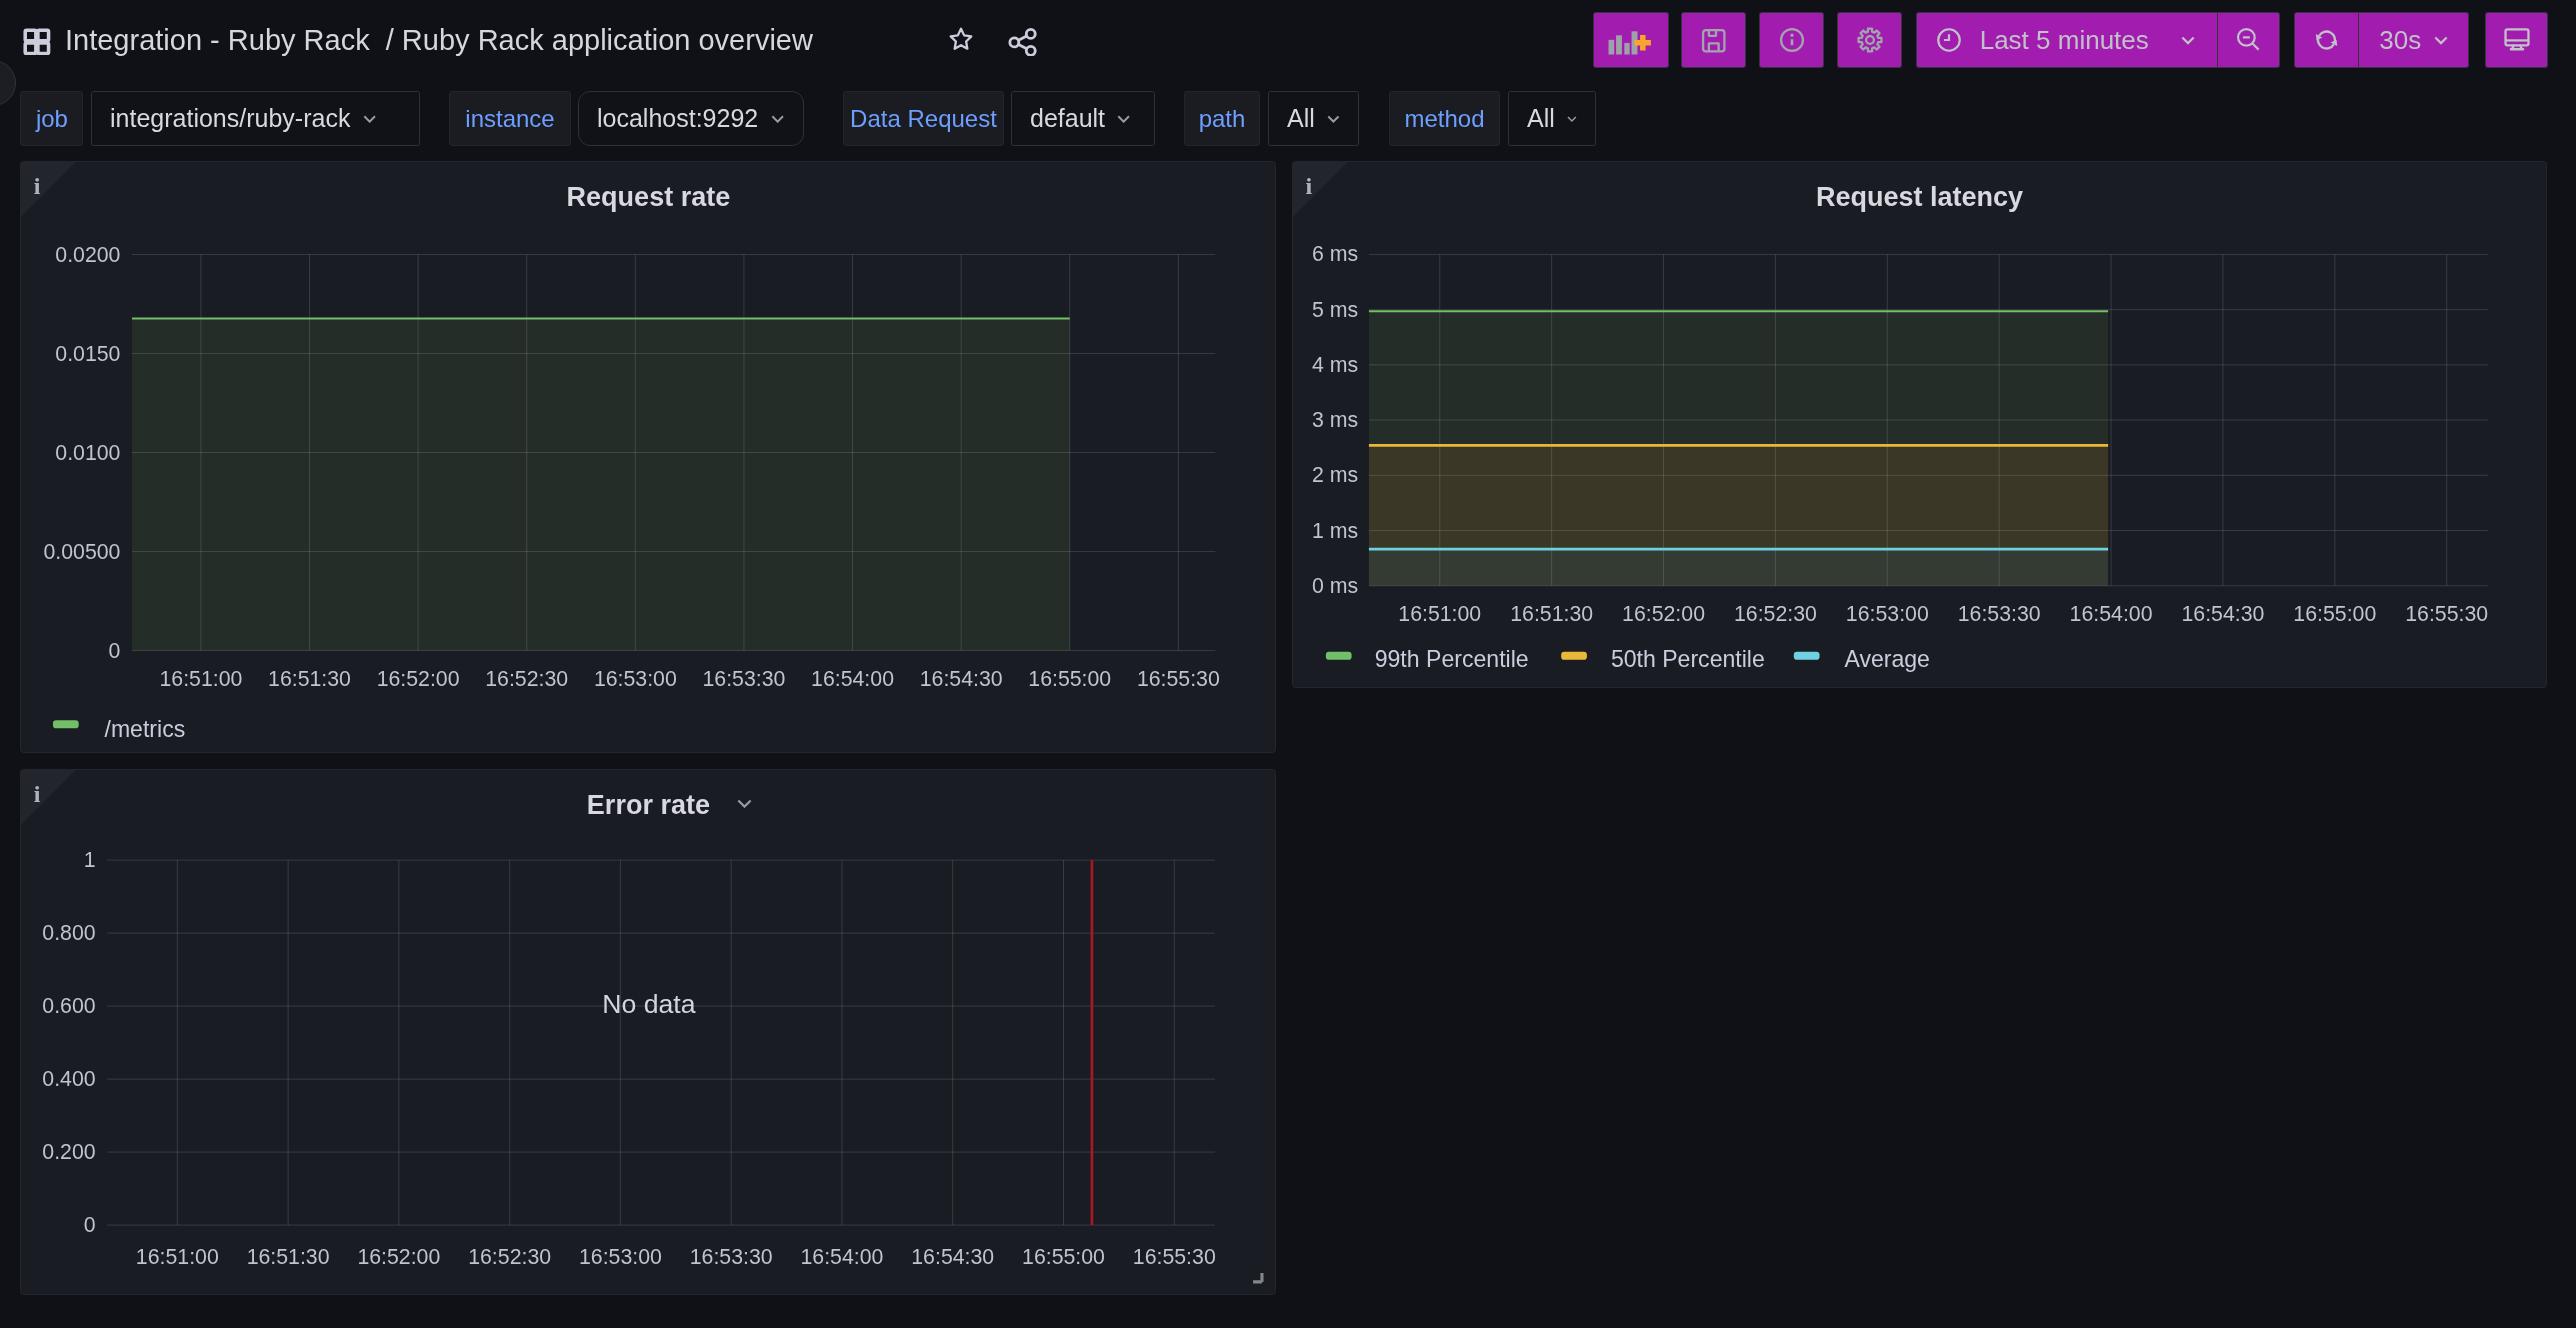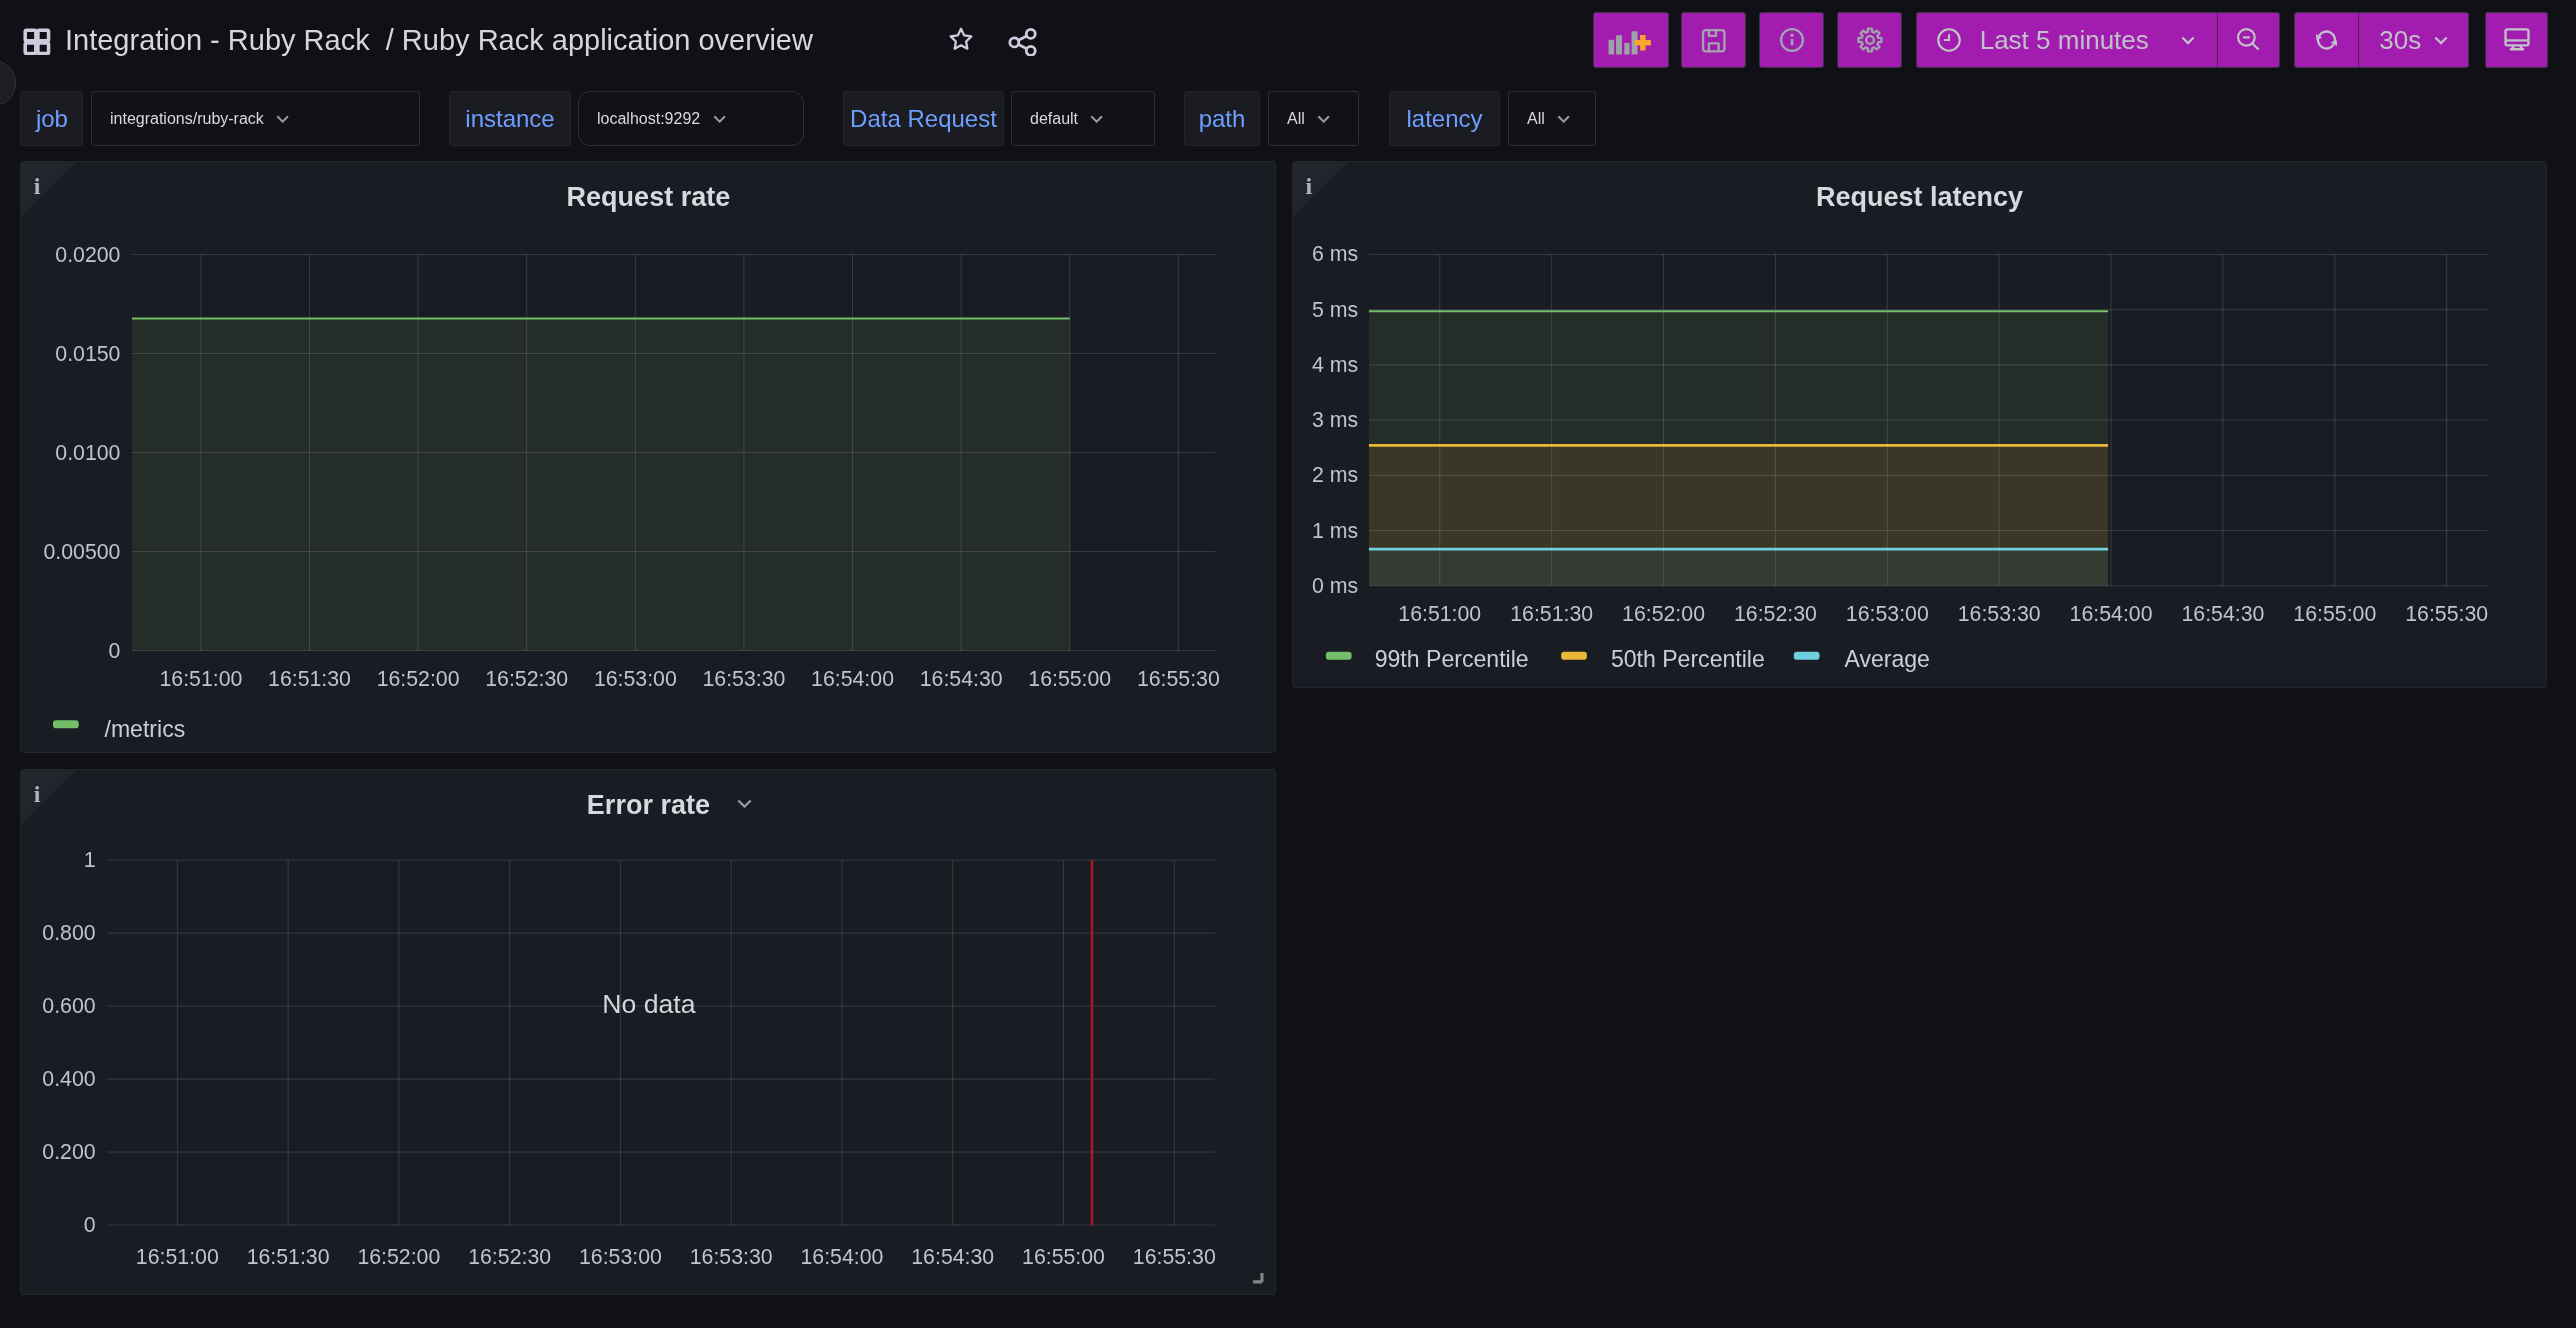--- a/index.html
+++ b/index.html
@@ -2,21 +2,21 @@
 <html style="font-size:14px"><head>
 <meta charset="utf-8">
 <style>
   * { margin:0; padding:0; box-sizing:border-box; }
   html,body { width:2576px; height:1329px; background:#101116; font-family:"Liberation Sans", sans-serif; overflow:hidden; position:relative; }
   .abs { position:absolute; }
   .panel { position:absolute; background:#191c22; border:1.3px solid #25262d; border-radius:3.6px; }
   .ptitle { position:absolute; width:100%; text-align:center; font-size:27px; font-weight:700; color:#d8d9e0; }
   .btn { position:absolute; background:#a21caf; border:1.3px solid #33343c; border-radius:2.7px; display:flex; align-items:center; justify-content:center; }
   .vlabel { position:absolute; height:55px; background:#1a1c22; border:1.3px solid #24252c; border-radius:2.7px; display:flex; align-items:center; justify-content:center; color:#6e9fff; font-size:24px; font-weight:500; }
-  .vdd { position:absolute; height:55px; background:#111218; border:1.3px solid #2f3038; border-radius:2.7px; display:flex; align-items:center; color:#d8d9df; font-size:16px; padding:0 18px; }
+  .vdd { position:absolute; height:55px; background:#111218; border:1.3px solid #2f3038; border-radius:2.7px; display:flex; align-items:center; color:#d8d9df; font-size:25px; padding:0 18px; }
   .vdd svg { margin-left:12.4px; }
 </style>
 </head>
 <body>
 
 <div class="abs" id="header-icons" style="left:0;top:0;width:2576px;height:84px;">
 
   <svg class="abs" style="left:23px;top:27.5px" width="27.5" height="27.5" viewBox="0 0 31 31" fill="none" stroke="#ccccdc" stroke-width="4">
     <rect x="2.5" y="2.5" width="12" height="12" rx="1.5"></rect>
     <rect x="16.8" y="2.5" width="12" height="12" rx="1.5"></rect>
@@ -132,21 +132,21 @@
   <svg width="13.3" height="8" viewBox="0 0 15 9" fill="none" stroke="#9a9ba2" stroke-width="2.3">
       <path d="M1.5 1.5 L7.5 7.5 L13.5 1.5"></path>
     </svg>
 </div>
 <div class="vlabel" style="left:1184px;top:91px;width:76px;">path</div>
 <div class="vdd" style="left:1268px;top:91px;width:91px;">All
   <svg width="13.3" height="8" viewBox="0 0 15 9" fill="none" stroke="#9a9ba2" stroke-width="2.3">
       <path d="M1.5 1.5 L7.5 7.5 L13.5 1.5"></path>
     </svg>
 </div>
-<div class="vlabel" style="left:1389px;top:91px;width:111px;">latency</div>
+<div class="vlabel" style="left:1389px;top:91px;width:111px;">method</div>
 <div class="vdd" style="left:1508px;top:91px;width:88px;">All
   <svg width="13.3" height="8" viewBox="0 0 15 9" fill="none" stroke="#9a9ba2" stroke-width="2.3">
       <path d="M1.5 1.5 L7.5 7.5 L13.5 1.5"></path>
     </svg>
 </div>
 
 <div class="panel" style="left:20.4px;top:161px;width:1256px;height:592px;">
   <svg class="abs" style="left:0;top:0;" width="55" height="55" viewBox="0 0 62 62">
       <polygon points="0,0 62,0 0,62" fill="#22252b"></polygon>
     </svg>

